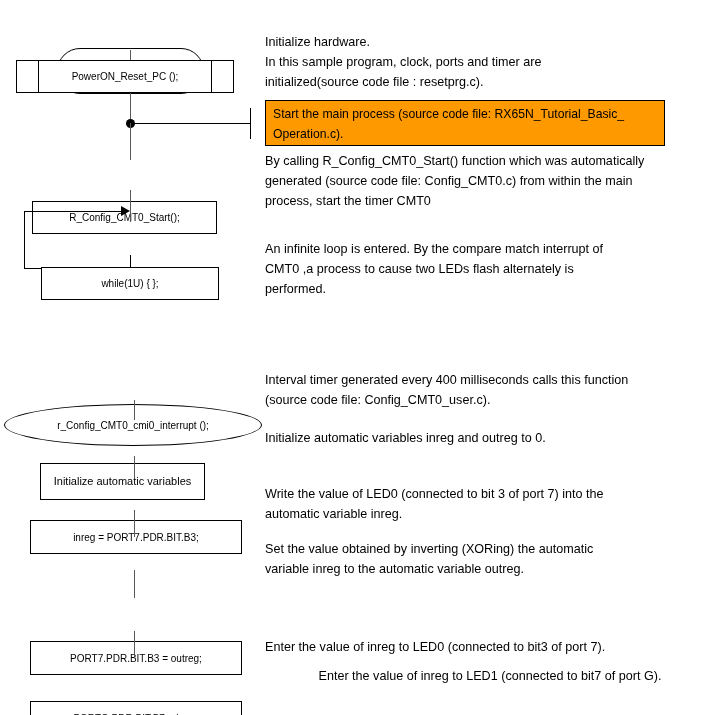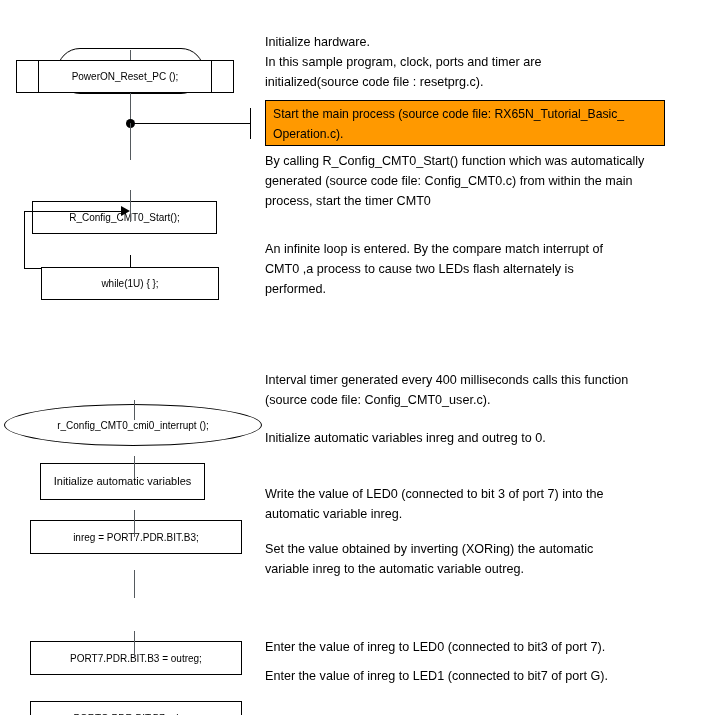--- a/index.html
+++ b/index.html
@@ -214,15 +214,15 @@
   <div class="annot" style="left:265px; top:429px; width:450px;">Initialize automatic variables inreg and outreg to 0.</div>
 
   <div class="annot" style="left:265px; top:485px; width:450px;">Write the value of LED0 (connected to bit 3 of port 7) into the
 automatic variable inreg.</div>
 
   <div class="annot" style="left:265px; top:540px; width:450px;">Set the value obtained by inverting (XORing) the automatic
 variable inreg to the automatic variable outreg.</div>
 
   <div class="annot" style="left:265px; top:607px; width:450px;margin-top:31px;">Enter the value of inreg to LED0 (connected to bit3 of port 7).</div>
 
-  <div class="annot" style="left:265px; top:667px; width:450px;">Enter the value of inreg to LED1 (connected to bit7 of port G).</div>
+  <div class="annot" style="left:265px; top:667px; width:450px;text-align:center;">Enter the value of inreg to LED1 (connected to bit7 of port G).</div>
 
 </div>
 
 </body></html>

